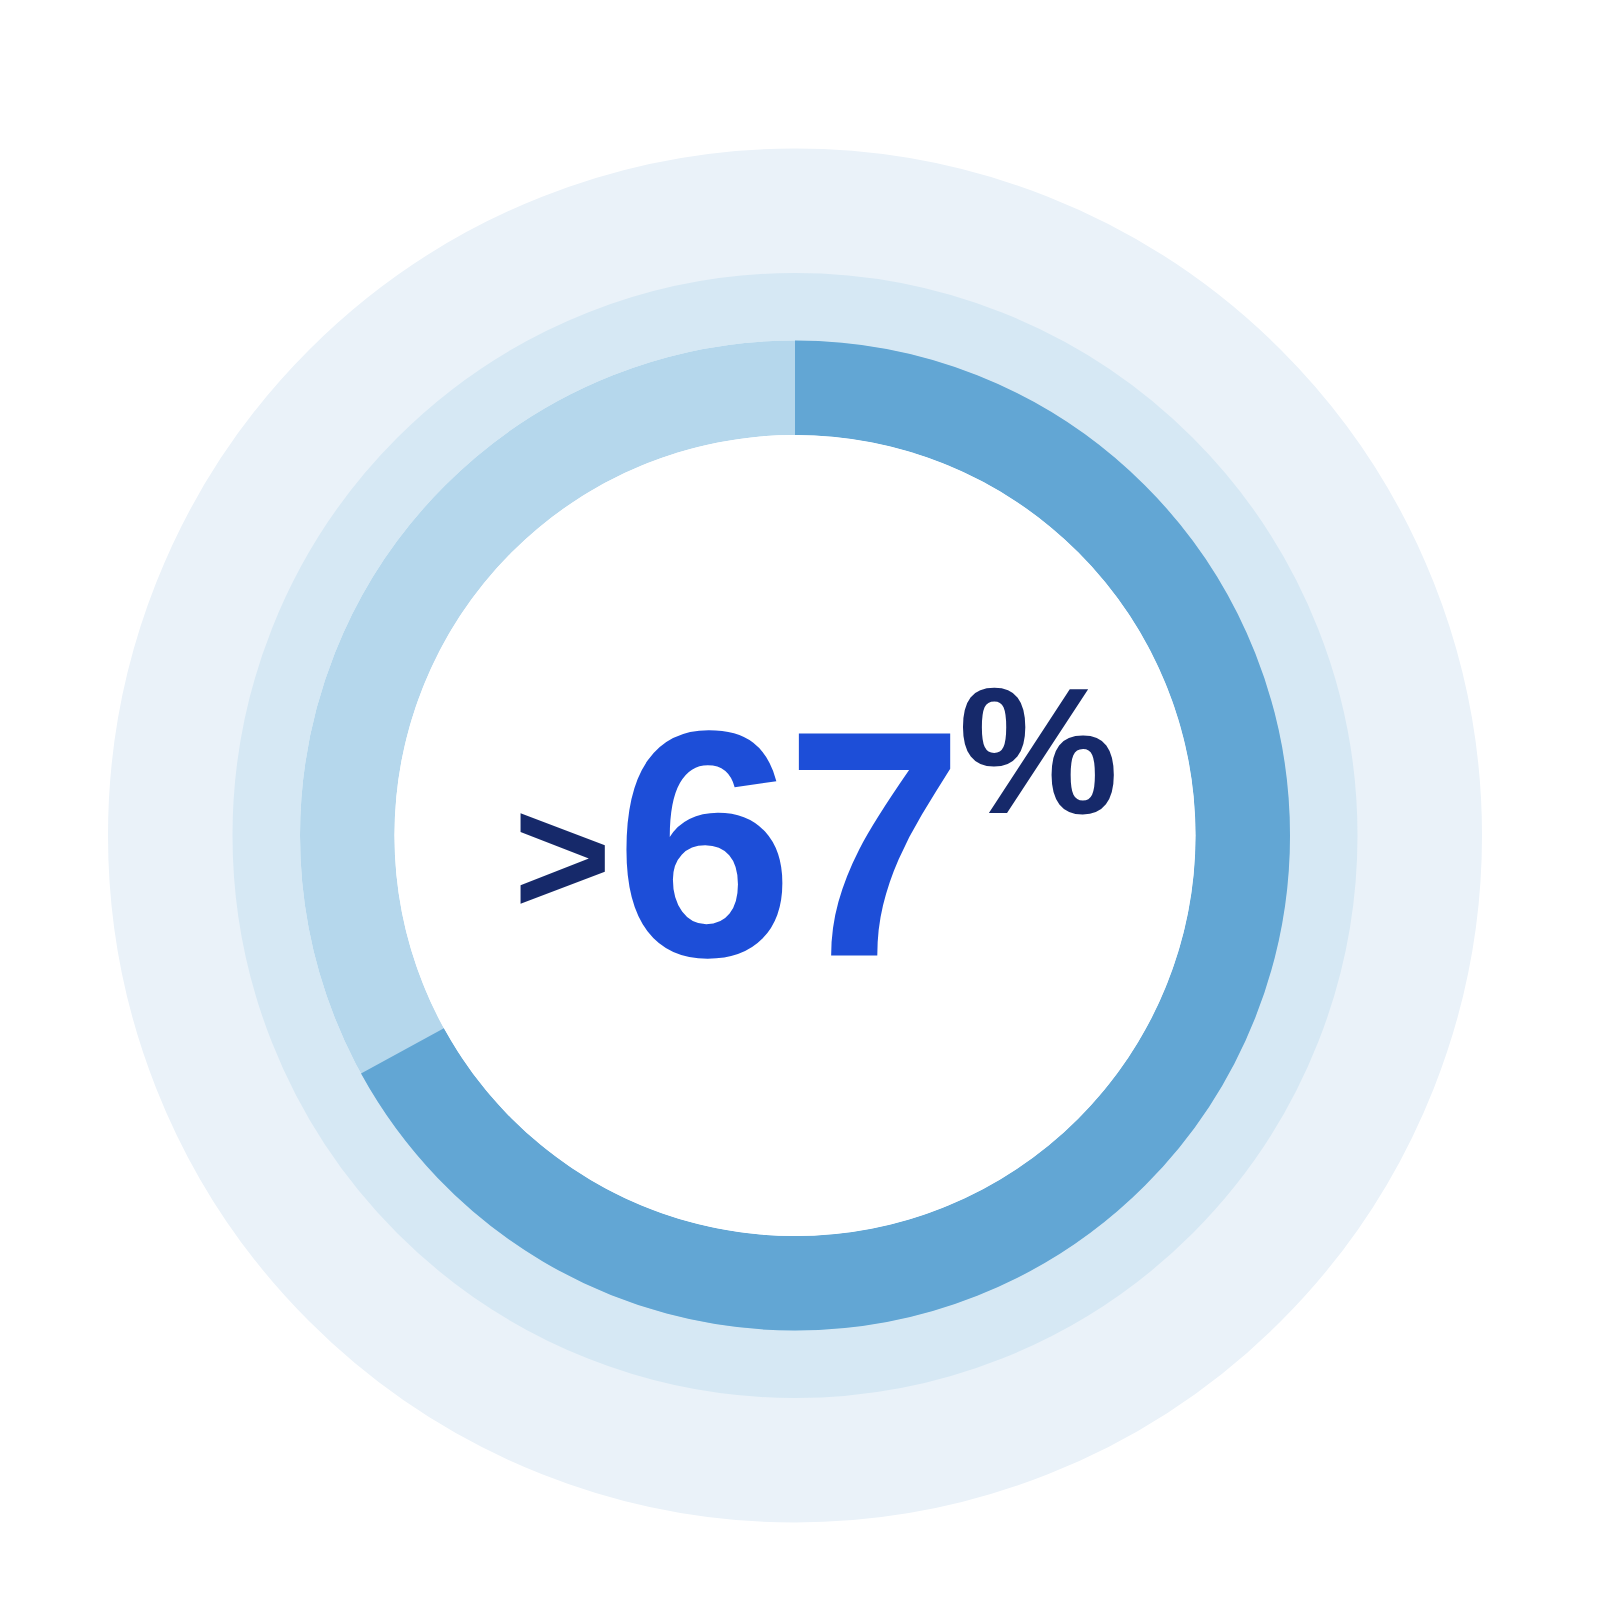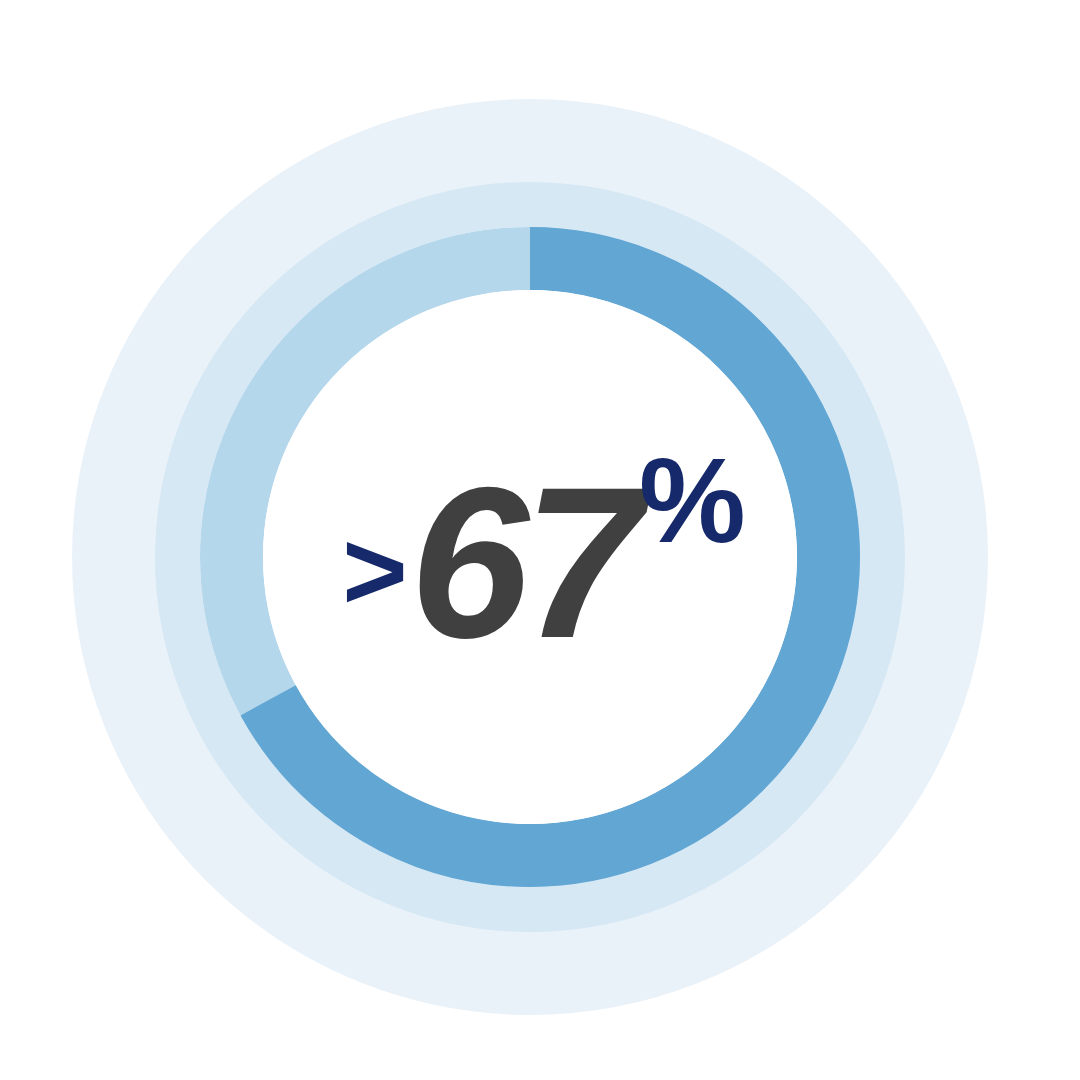--- a/index.html
+++ b/index.html
@@ -96,18 +96,18 @@
 
       <circle id="ring-progress" cx="530" cy="557" r="298.5" fill="none" stroke-width="63" transform="rotate(-90 530 557)" stroke="#62A6D4" stroke-dasharray="1256.6056455093812 1875.5308141931064"></circle>
 
       <circle id="ring-hole" cx="530" cy="557" r="267" fill="#FFFFFF"></circle>
     </svg>
   </div>
 
   <div id="value-label">
     <div class="value-row">
       <span class="value-prefix" style="color: rgb(22, 41, 106);">&gt;</span>
-      <span class="value-number" style="color: #404040; font-style: italic;">67</span>
+      <span class="value-number" style="color: #1d4ed8;">67</span>
       <span class="value-unit" style="color: rgb(22, 41, 106);">%</span>
     </div>
   </div>
 
 </div>
 
 </body></html>

